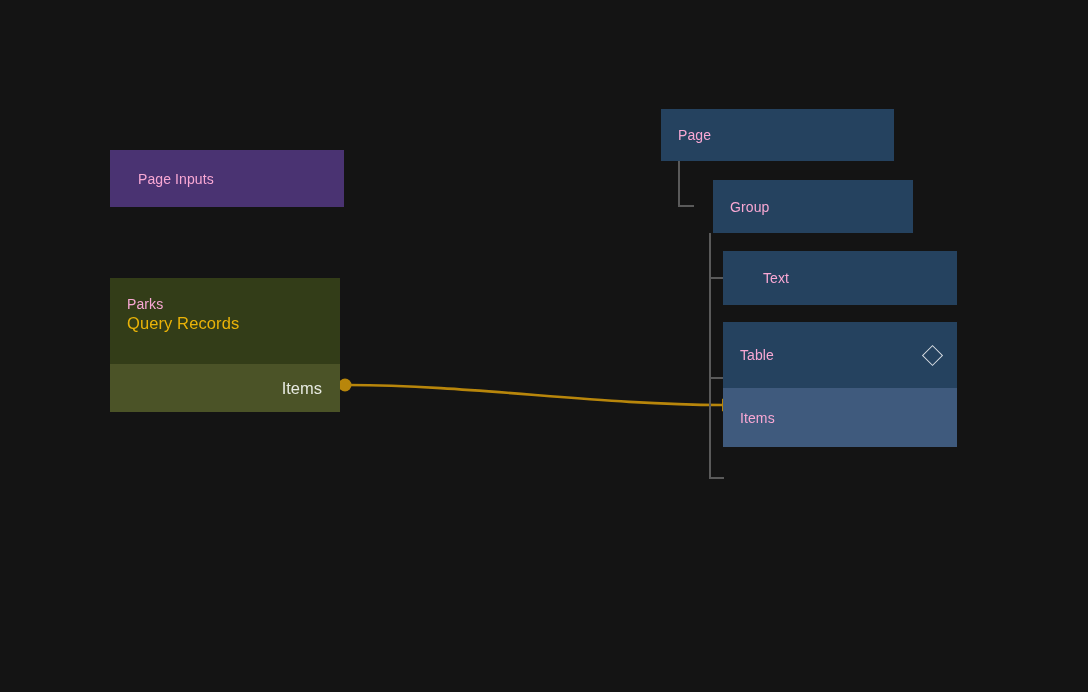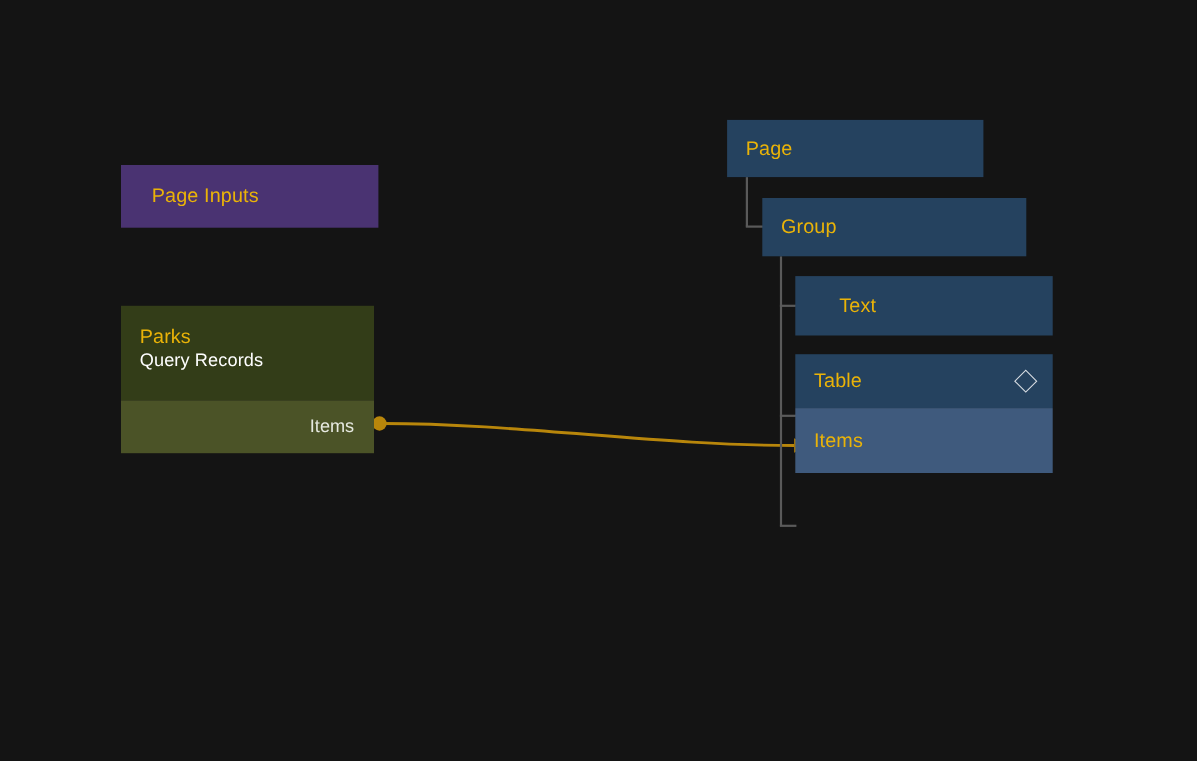--- a/index.html
+++ b/index.html
@@ -27,28 +27,28 @@
     color: #dfe3e8;
   }
   .node-row {
     display: flex;
     align-items: center;
     justify-content: space-between;
     box-sizing: border-box;
     width: 100%;
   }
   .node-title {
-    font-size: 18px;
-    color: #eab308;
+    font-size: 14px;
+    color: #f9a8d4;
     letter-spacing: 0.1px;
     white-space: nowrap;
   }
   .node-sub {
     font-size: 16.5px;
-    color: #ffffff;
+    color: #eab308;
     letter-spacing: 0.1px;
     white-space: nowrap;
     margin-top: 2px;
   }
 
   
   .node-purple {
     background: #4a3372;
     left: 110px;
     top: 150px;
@@ -89,32 +89,32 @@
     font-size: 16.5px;
     color: #e6e9e0;
   }
 
   
   .node-blue {
     background: #25425f;
     padding: 0 17px;
   }
   .np-page  { left: 661px; top: 109px; width: 233px; height: 52px; }
-  .np-group { left: 693px; top: 180px; width: 240px; height: 53px; }
+  .np-group { left: 713px; top: 180px; width: 200px; height: 53px; }
   .np-text  { left: 723px; top: 251px; width: 234px; height: 54px; padding-left: 40px; }
   .np-table-wrap {
     position: absolute;
     left: 723px;
     top: 322px;
     width: 234px;
     height: 113px;
   }
   .np-table-head {
     background: #25425f;
-    height: 49px;
+    height: 66px;
     box-sizing: border-box;
     padding: 0 17px;
     display: flex;
     align-items: center;
     justify-content: space-between;
     gap: 26px;
   }
   .np-table-port {
     background: #3f5a7d;
     height: 59px;

